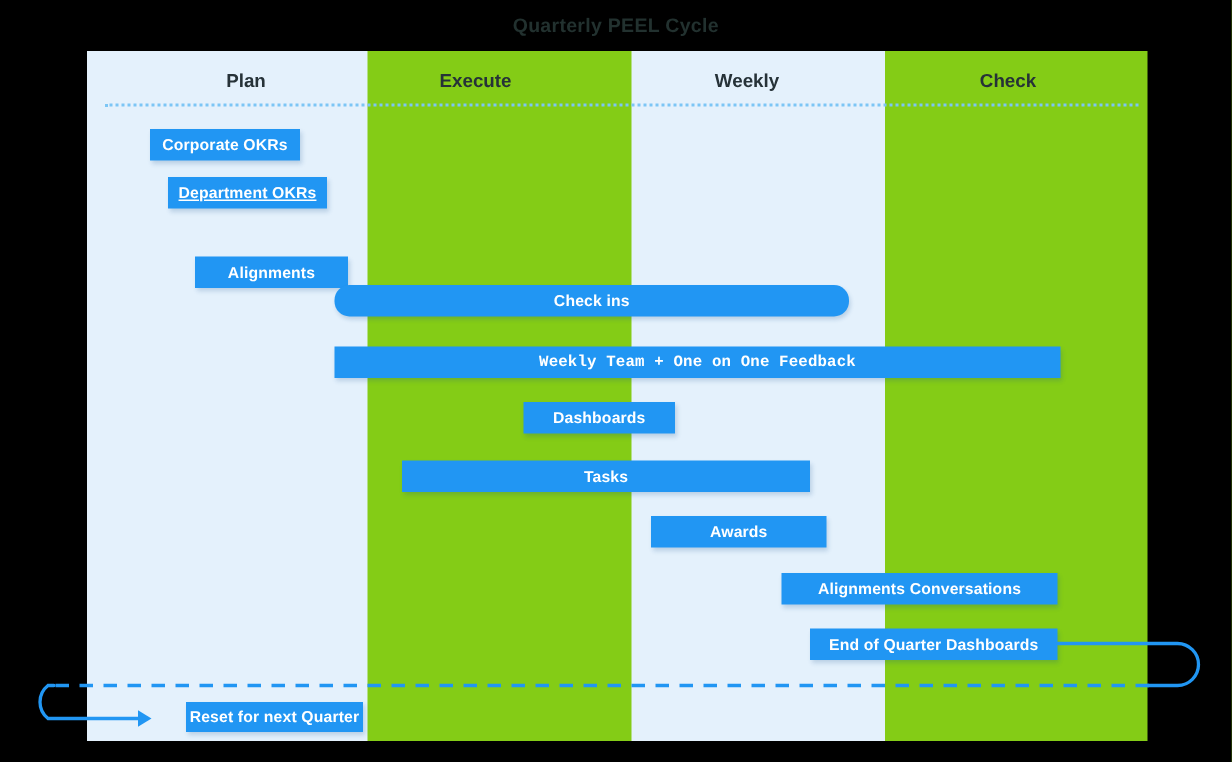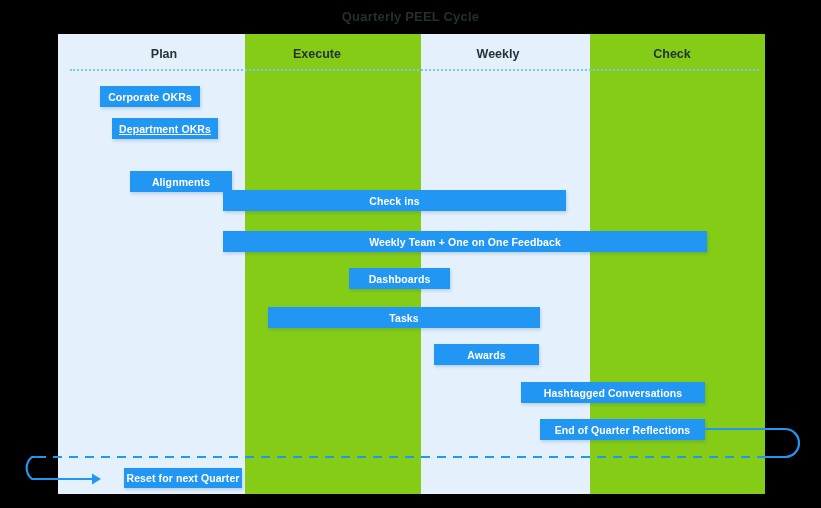--- a/index.html
+++ b/index.html
@@ -103,27 +103,27 @@
   <div class="col-head" style="left:26px;  width:160px;">Plan</div>
   <div class="col-head" style="left:179px; width:160px;">Execute</div>
   <div class="col-head" style="left:360px; width:160px;">Weekly</div>
   <div class="col-head" style="left:534px; width:160px;">Check</div>
 
   <div id="header-rule"></div>
 
   <div class="bar" style="left:42px;  top:52px;  width:100px;">Corporate OKRs</div>
   <div class="bar" style="left:54px;  top:84px;  width:106px;text-decoration:underline;">Department OKRs</div>
   <div class="bar" style="left:72px;  top:117px; width:102px;margin-top:20px;">Alignments</div>
-  <div class="bar" style="left:165px; top:156px; width:343px;">Check ins</div>
-  <div class="bar" style="left:165px; top:197px; width:484px;">Weekly Team + One on One Feedback</div>
+  <div class="bar" style="left:165px; top:156px; width:343px;border-radius:10px;">Check ins</div>
+  <div class="bar" style="left:165px; top:197px; width:484px;font-family:Liberation Mono, monospace;">Weekly Team + One on One Feedback</div>
   <div class="bar" style="left:267px; top:234px; width:101px;margin-left:24px;">Dashboards</div>
   <div class="bar" style="left:210px; top:273px; width:272px;">Tasks</div>
-  <div class="bar" style="left:376px; top:310px; width:105px;">Awards</div>
-  <div class="bar" style="left:463px; top:348px; width:184px;">Hashtagged Conversations</div>
-  <div class="bar" style="left:482px; top:385px; width:165px;">End of Quarter Reflections</div>
+  <div class="bar" style="left:376px; top:310px; width:117px;">Awards</div>
+  <div class="bar" style="left:463px; top:348px; width:184px;">Alignments Conversations</div>
+  <div class="bar" style="left:482px; top:385px; width:165px;">End of Quarter Dashboards</div>
   <div class="bar" style="left:42px;  top:434px; width:118px; height:20px;margin-left:24px;">Reset for next Quarter</div>
 
 </div>
 
 <svg id="loop-svg" viewBox="0 0 821 508">
 
   <path d="M 705 429 L 785 429 A 14 14 0 0 1 785 457 L 765 457" fill="none" stroke="#2196f3" stroke-width="2.2" stroke-linecap="round"></path>
 
   <path d="M 766 457 L 36 457" fill="none" stroke="#2196f3" stroke-width="2.2" stroke-dasharray="9 7" stroke-linecap="butt"></path>
 

